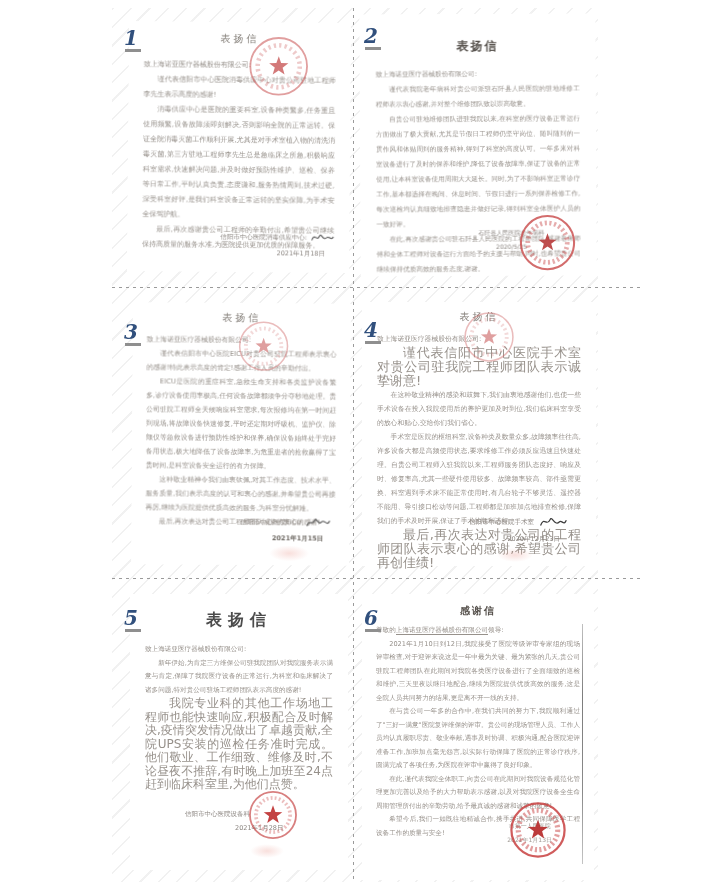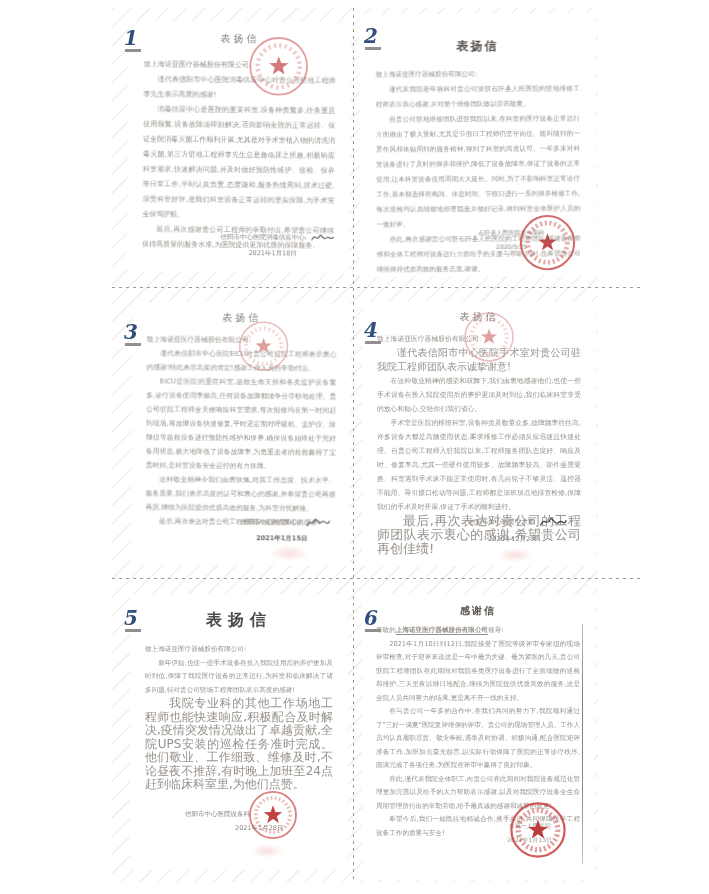--- a/index.html
+++ b/index.html
@@ -38,24 +38,24 @@
     filter:blur(0.3px);margin:0;
   }
   .ltr-title.bold{color:#57524d;font-weight:bold;font-size:12px;letter-spacing:2px;}
   .ltr-title.big{color:#4c4c4c;font-weight:bold;font-size:16px;letter-spacing:6px;filter:blur(0.2px);}
   .body-txt p{
     margin:0;text-indent:2em;font-size:7px;line-height:15px;color:#97918b;
     text-align:justify;filter:blur(0.35px);
   }
   .body-txt p.salut{text-indent:0;}
   .body-txt.tight p{font-size:6.6px;line-height:13.5px;}
-  .underline-co{border-bottom:0.5px solid #97918b;font-weight:bold;}
+  .underline-co{border-bottom:0.5px solid #97918b;}
   .sig-block{
     position:absolute;font-size:6.5px;color:#8b8580;filter:blur(0.3px);
-    text-align:center;z-index:2;white-space:nowrap;
+    text-align:right;z-index:2;white-space:nowrap;
   }
   .sig-block .date{margin-top:5px;padding-right:10px;}
   .seal{position:absolute;z-index:5;}
   .handsig{vertical-align:middle;margin-left:2px;}
   .edge-line{
     position:absolute;width:1.5px;
     background:linear-gradient(#c0c0c0, #7d7d7d 30%, #8a8a8a 70%, #c4c4c4);
     z-index:4;
   }
   .blush{
@@ -145,39 +145,39 @@
 
 <div class="page" style="left:362px;top:302px;width:234px;height:264px;padding:8px 15px">
   <div class="ltr-title">表扬信</div>
   <svg class="seal" style="left:100px;top:8px;width:54px;height:54px" viewBox="0 0 70 70">
     <circle cx="35" cy="35" r="31" fill="none" stroke="#d06a6a" stroke-width="2" opacity="0.45"></circle>
     <circle cx="35" cy="35" r="23" fill="none" stroke="#d06a6a" stroke-width="5" stroke-dasharray="2.5 3.5" opacity="0.25"></circle>
     <path d="M35 24 L37.6 31.4 L45.5 31.6 L39.3 36.4 L41.5 43.9 L35 39.5 L28.5 43.9 L30.7 36.4 L24.5 31.6 L32.4 31.4 Z" fill="#c55050" opacity="0.55"></path>
   </svg>
   <div class="body-txt" style="margin-top:8px">
     <p class="salut" style="font-size:6.8px;line-height:14px">致上海诺亚医疗器械股份有限公司:</p>
-    <p style="font-size:10px;line-height:14px">谨代表信阳市中心医院手术室对贵公司驻我院工程师团队表示诚挚谢意!</p>
+    <p style="font-size:13px;line-height:14px">谨代表信阳市中心医院手术室对贵公司驻我院工程师团队表示诚挚谢意!</p>
     <p style="font-size:6.8px;line-height:14px">在这种敬业精神的感染和鼓舞下,我们由衷地感谢他们,也使一些手术设备在投入我院使用后的养护更加及时到位,我们临床科室享受的放心和贴心,交给你们我们省心。</p>
     <p style="font-size:6.8px;line-height:14px">手术室是医院的枢纽科室,设备种类及数量众多,故障频率往往高,许多设备大都是高频使用状态,要求维修工作必须反应迅速且快速处理。自贵公司工程师入驻我院以来,工程师服务团队态度好、响应及时、修复率高,尤其一些硬件使用较多、故障频率较高、部件亟需更换、科室遇到手术床不能正常使用时,有几台轮子不够灵活、遥控器不能用、导引接口松动等问题,工程师都是加班加点地排查检修,保障我们的手术及时开展,保证了手术的顺利进行。</p>
     <p style="font-size:13px;line-height:14px">最后,再次表达对贵公司的工程师团队表示衷心的感谢,希望贵公司再创佳绩!</p>
   </div>
   <div class="sig-block" style="right:26px;bottom:22px">
     <span>信阳市中心医院手术室</span><svg class="handsig" width="34" height="16" viewBox="0 0 34 18">
         <path d="M3 13 C7 2 10 15 14 6 C16 2 19 14 24 9 C27 6 29 14 32 7" stroke="#3c3c3c" fill="none" stroke-width="1.4"></path>
       </svg>
     <div class="date">2020年12月23日</div>
   </div>
   <div class="blush" style="left:135px;top:246px;width:36px;height:14px"></div>
 </div>
 
 <div class="page" style="left:130px;top:594px;width:218px;height:276px;padding:16px 15px 10px">
   <div class="ltr-title big">表扬信</div>
   <div class="body-txt" style="margin-top:12px">
     <p class="salut" style="font-size:6.6px;line-height:13.5px">致上海诺亚医疗器械股份有限公司:</p>
-    <p style="font-size:6.6px;line-height:13.5px">新年伊始,也使一些手术设备在投入我院使用后的养护更加及时到位,保障了我院医疗设备的正常运行,为科室和临床解决了诸多问题,特对贵公司驻场工程师团队表示高度的感谢!</p>
+    <p style="font-size:6.6px;line-height:13.5px">新年伊始,为肯定三方维保公司驻我院团队对我院服务表示满意与肯定,保障了我院医疗设备的正常运行,为科室和临床解决了诸多问题,特对贵公司驻场工程师团队表示高度的感谢!</p>
     <p style="font-size:12px;line-height:13.5px">我院专业科的其他工作场地工程师也能快速响应,积极配合及时解决,疫情突发情况做出了卓越贡献,全院UPS安装的巡检任务准时完成。他们敬业、工作细致、维修及时,不论昼夜不推辞,有时晚上加班至24点赶到临床科室里,为他们点赞。</p>
   </div>
   <div class="sig-block" style="left:55px;top:216px;text-align:left">
     <span>信阳市中心医院设备科</span>
     <div class="date" style="padding-left:50px">2021年1月28日</div>
   </div>
   <svg class="seal" style="left:117px;top:195px;width:52px;height:52px" viewBox="0 0 70 70">
     <circle cx="35" cy="35" r="31" fill="none" stroke="#c84848" stroke-width="2.4" opacity="0.7"></circle>
     <circle cx="35" cy="35" r="23" fill="none" stroke="#c84848" stroke-width="5" stroke-dasharray="2.5 3" opacity="0.35"></circle>
     <path d="M35 22 L38.2 31 L47.5 31.2 L40.2 36.8 L42.8 45.8 L35 40.5 L27.2 45.8 L29.8 36.8 L22.5 31.2 L31.8 31 Z" fill="#c03838" opacity="0.95"></path>

